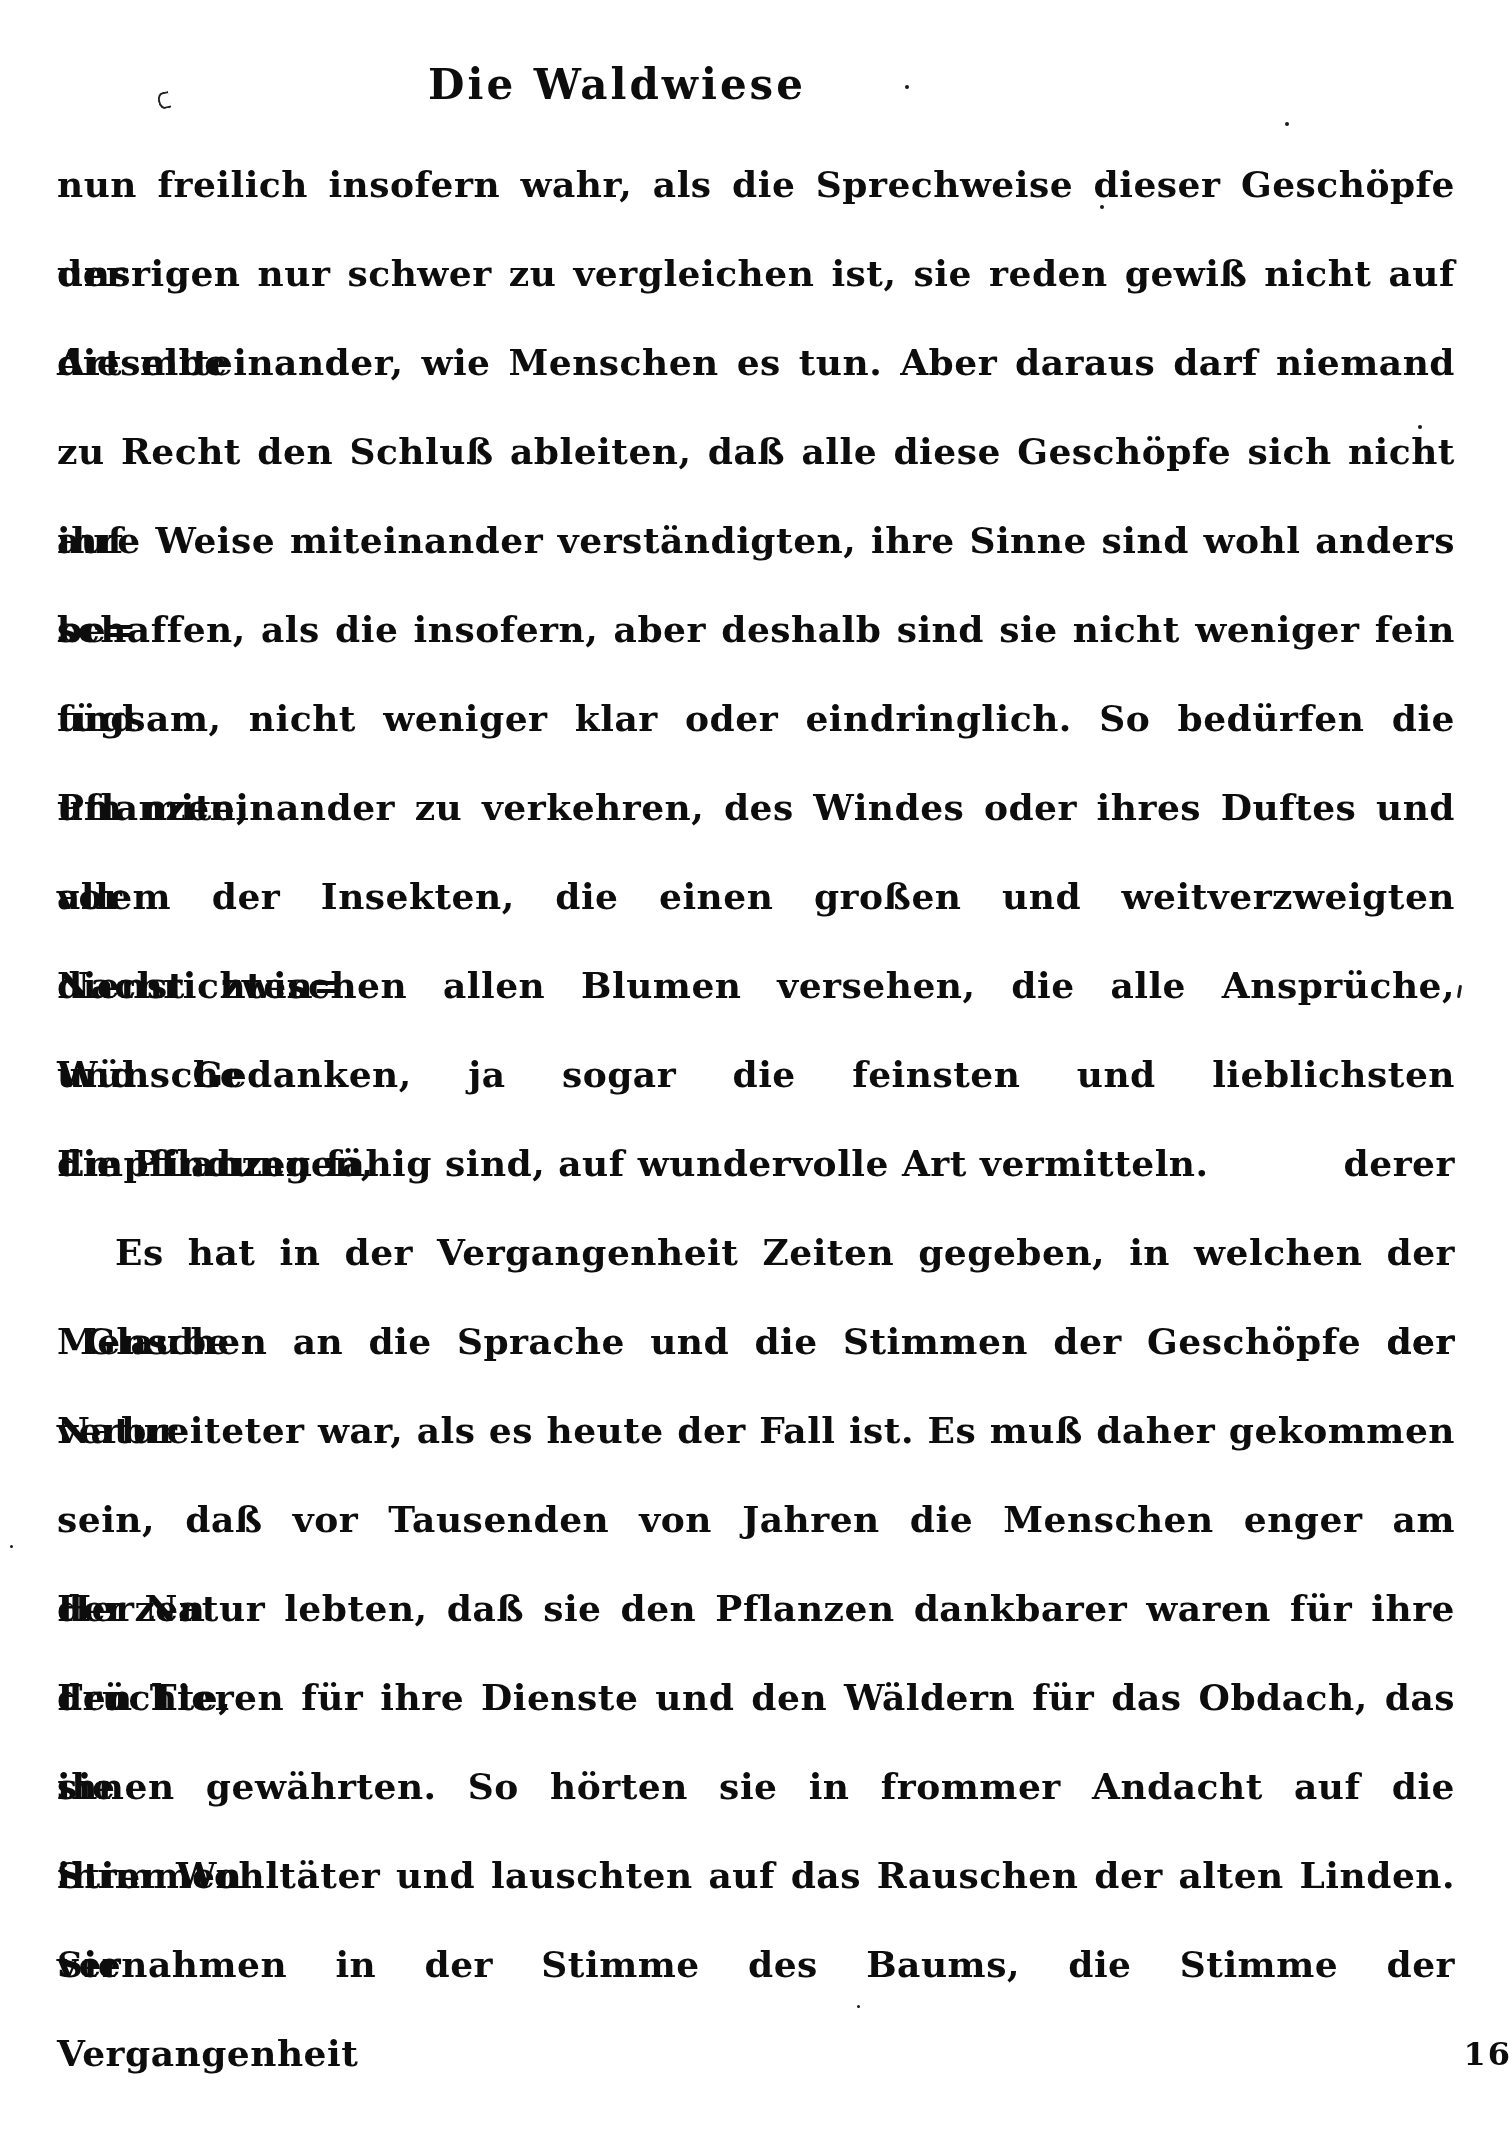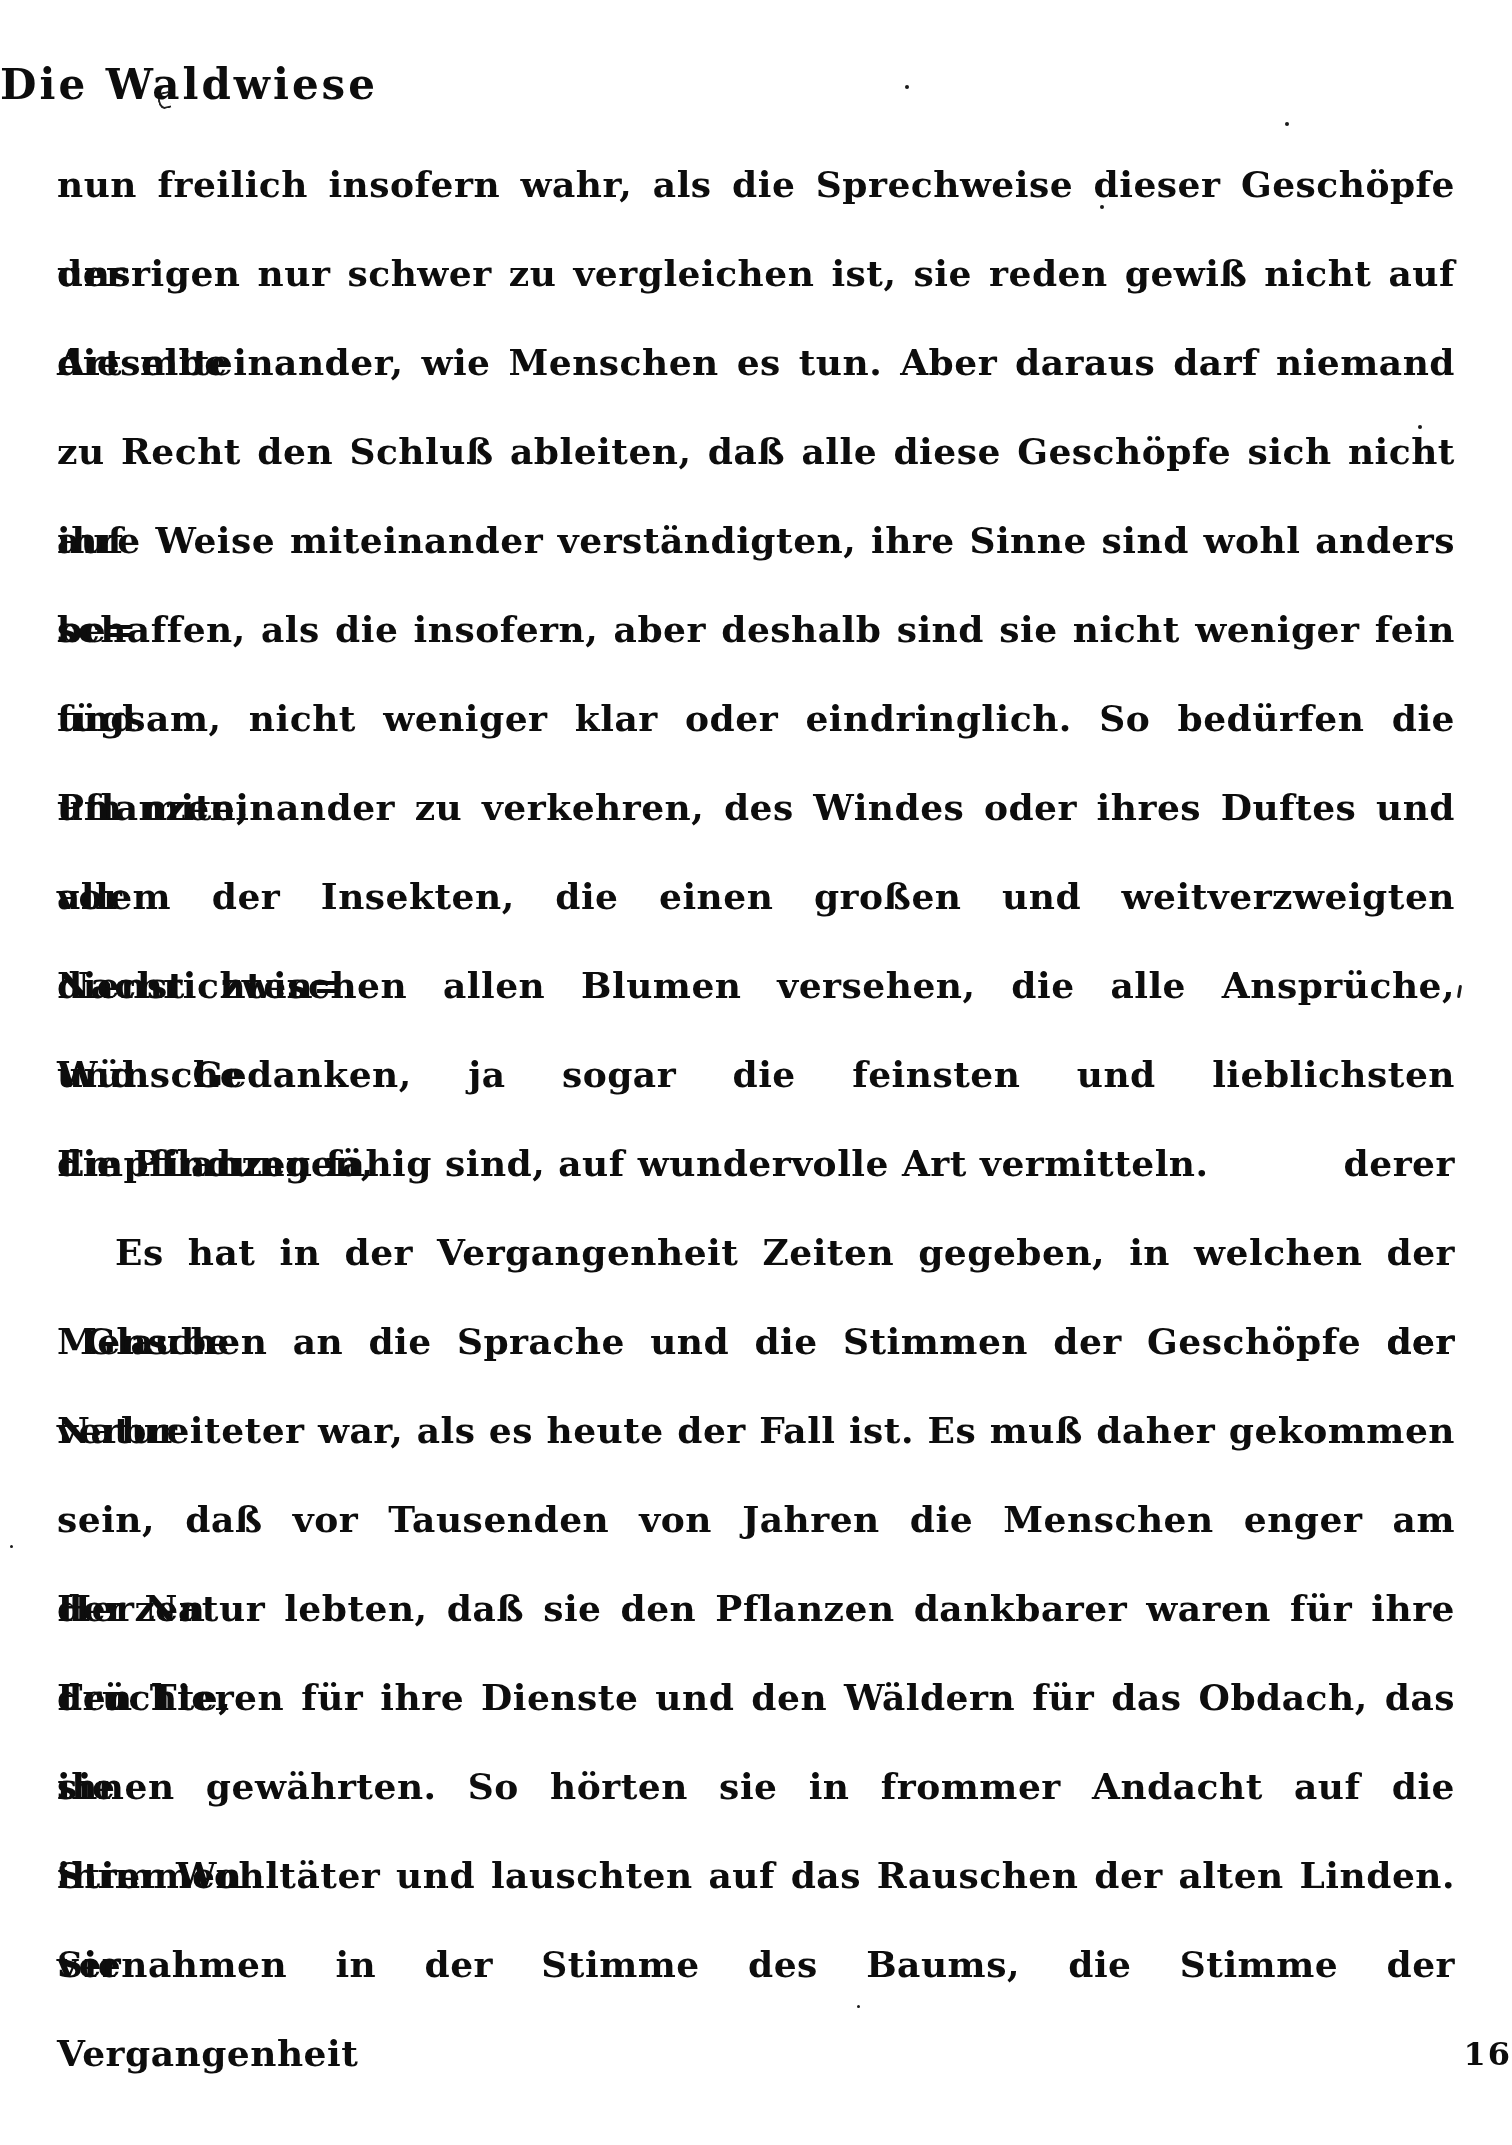--- a/index.html
+++ b/index.html
@@ -11,24 +11,26 @@
     background: #ffffff;
     font-family: "DejaVu Serif", serif;
     color: #0d0d0d;
     overflow: hidden;
   }
   .page-title {
     position: absolute;
     top: 60px;
     left: 0;
     width: 1222px;
+    text-align: center;
     font-size: 42px;
     font-weight: 700;
     letter-spacing: 3px;
     white-space: nowrap;
+    padding-left: 6px;
   }
   .body-text {
     position: absolute;
     top: 140px;
     left: 57px;
     width: 1398px;
   }
   .text-line {
     height: 89px;
     line-height: 89px;

